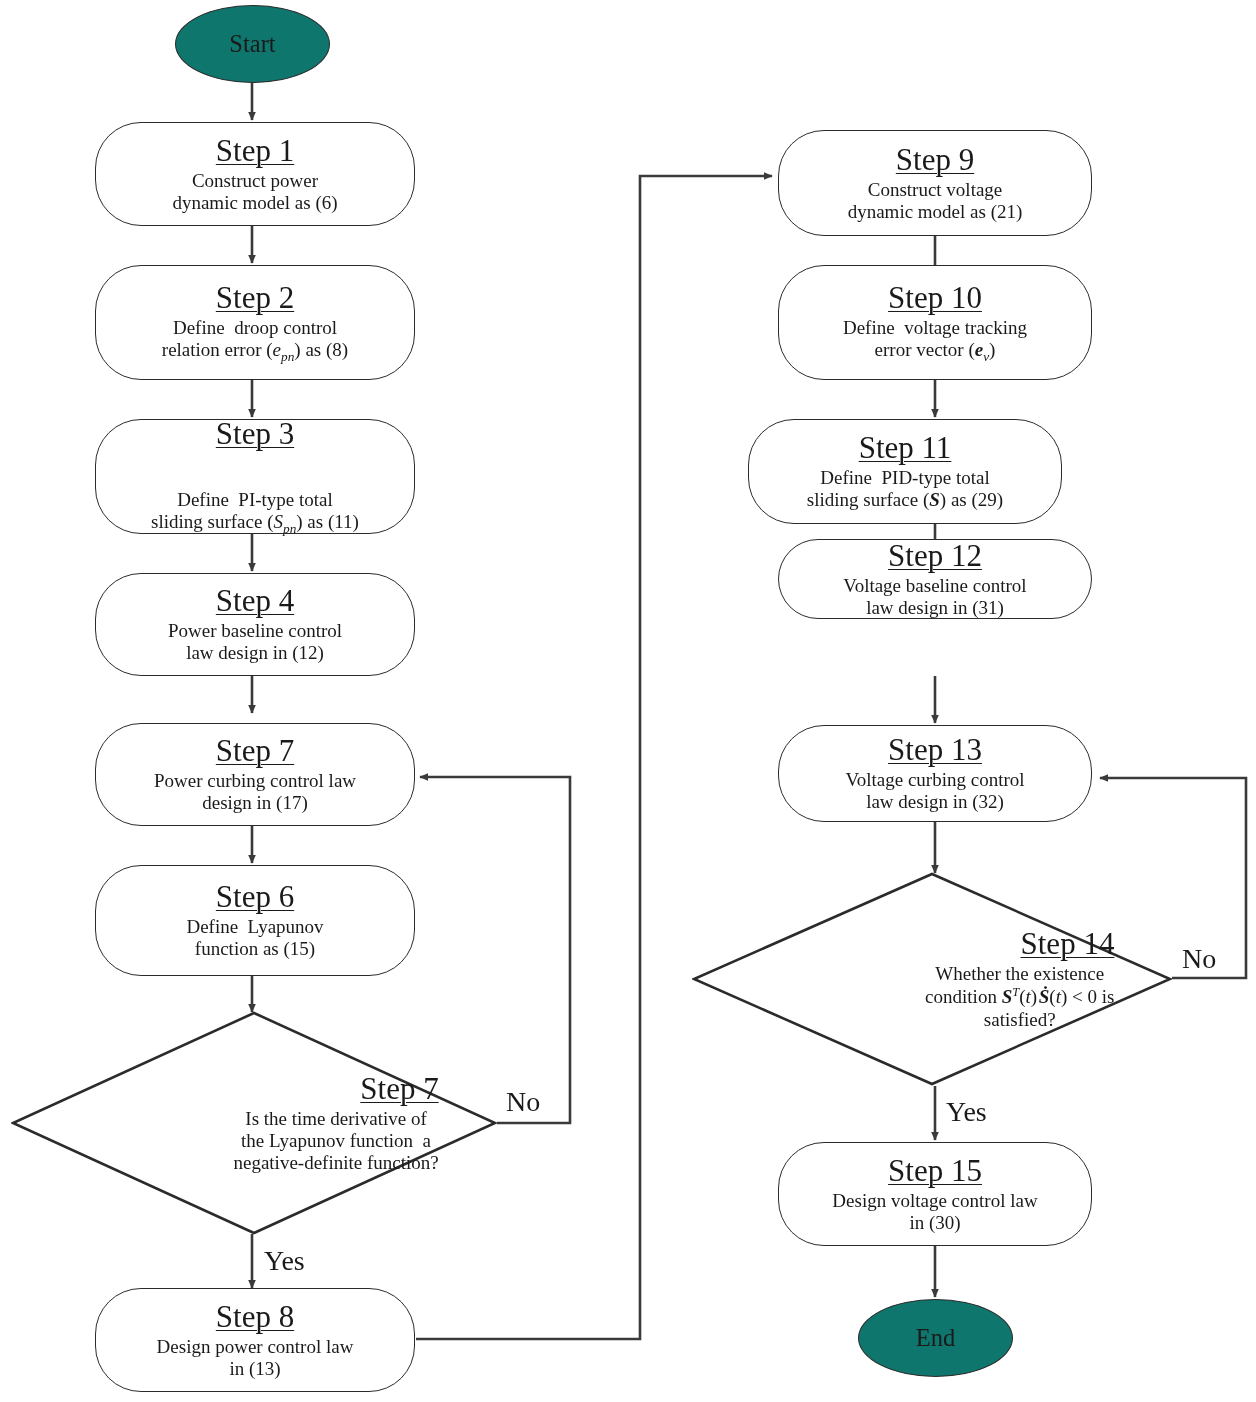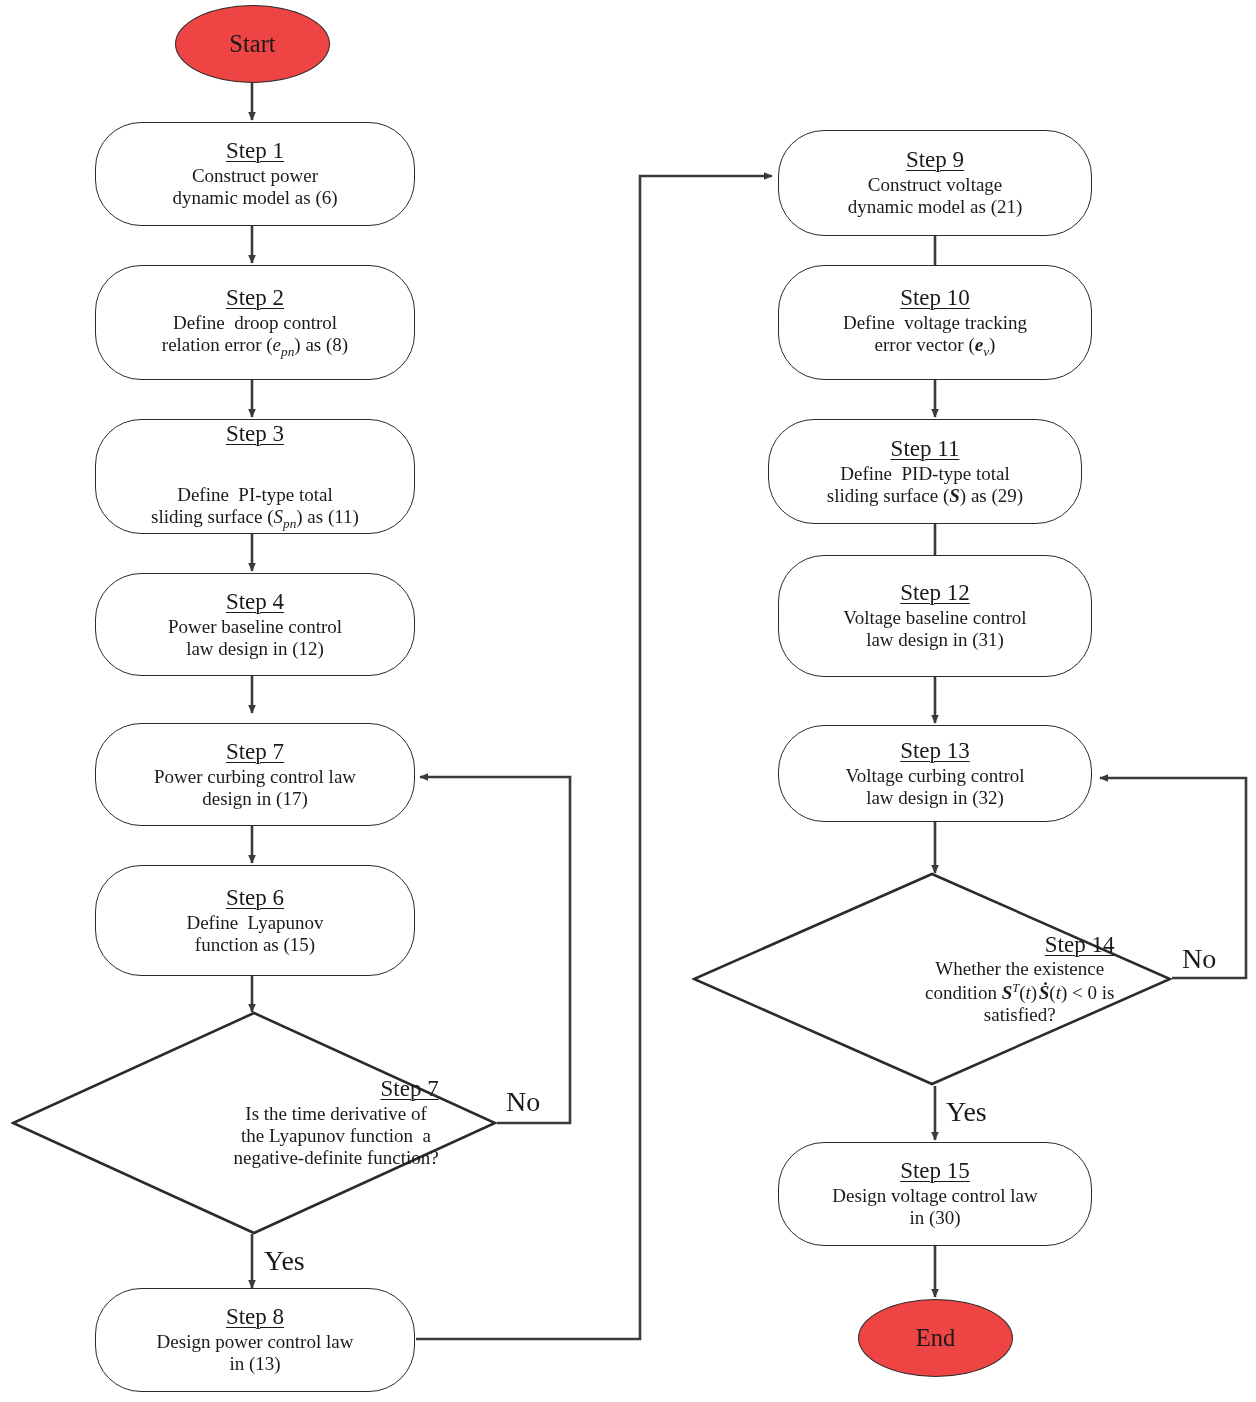--- a/index.html
+++ b/index.html
@@ -36,42 +36,42 @@
     color: #1a1a1a;
   }
   .node.proc {
     border: 1.6px solid #2b2b2b;
     border-radius: 46px;
     background: #ffffff;
   }
   .node.term {
     border: 1.8px solid #2b2b2b;
     border-radius: 50%;
-    background: #ef4444;
+    background: #0f766e;
   }
   .node.dec {
     background: transparent;
     border: none;
   }
   .dec-shape {
     position: absolute;
     left: 0; top: 0;
     width: 100%;
     height: 100%;
   }
   .dec-inner {
     position: relative;
     z-index: 2;
     width: 76%;
     display: flex;
     flex-direction: column;
     align-items: flex-end;
   }
   .step-title {
-    font-size: 23px;
+    font-size: 31px;
     line-height: 1.12;
     text-decoration: underline;
     text-underline-offset: 3px;
     text-decoration-thickness: 1.4px;
     white-space: nowrap;
   }
   .step-body {
     font-size: 19px;
     line-height: 1.17;
     margin-top: 1px;
@@ -205,28 +205,28 @@
     </div>
   </div>
 
   <div class="node proc" style="left:778px; top:265px; width:314px; height:115px;">
     <div class="step-title">Step 10</div>
     <div class="step-body">
       Define&nbsp; voltage tracking<br>error vector (<span class="bi">e</span><sub class="sm">v</sub>)
     </div>
   </div>
 
-  <div class="node proc" style="left:768px; top:419px; width:314px; height:105px;">
+  <div class="node proc" style="left:748px; top:419px; width:314px; height:105px;">
     <div class="step-title">Step 11</div>
     <div class="step-body">
       Define&nbsp; PID-type total<br>sliding surface (<span class="bi">S</span>) as (29)
     </div>
   </div>
 
-  <div class="node proc" style="left:778px; top:555px; width:314px; height:122px;">
+  <div class="node proc" style="left:778px; top:539px; width:314px; height:80px;">
     <div class="step-title">Step 12</div>
     <div class="step-body">
       Voltage baseline control<br>law design in (31)
     </div>
   </div>
 
   <div class="node proc" style="left:778px; top:725px; width:314px; height:97px;">
     <div class="step-title">Step 13</div>
     <div class="step-body">
       Voltage curbing control<br>law design in (32)

